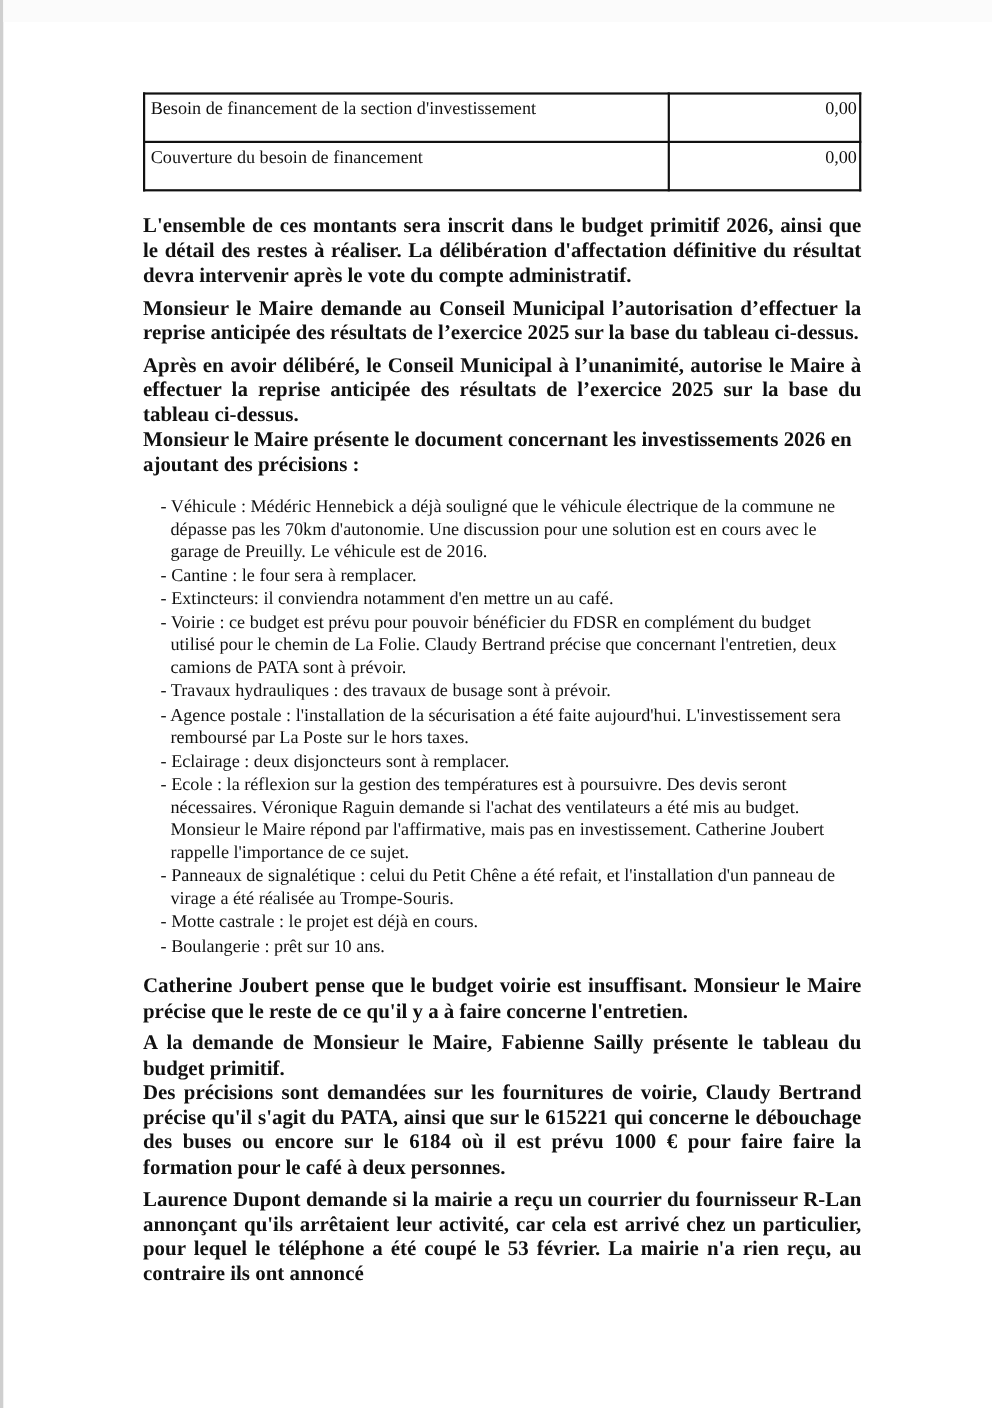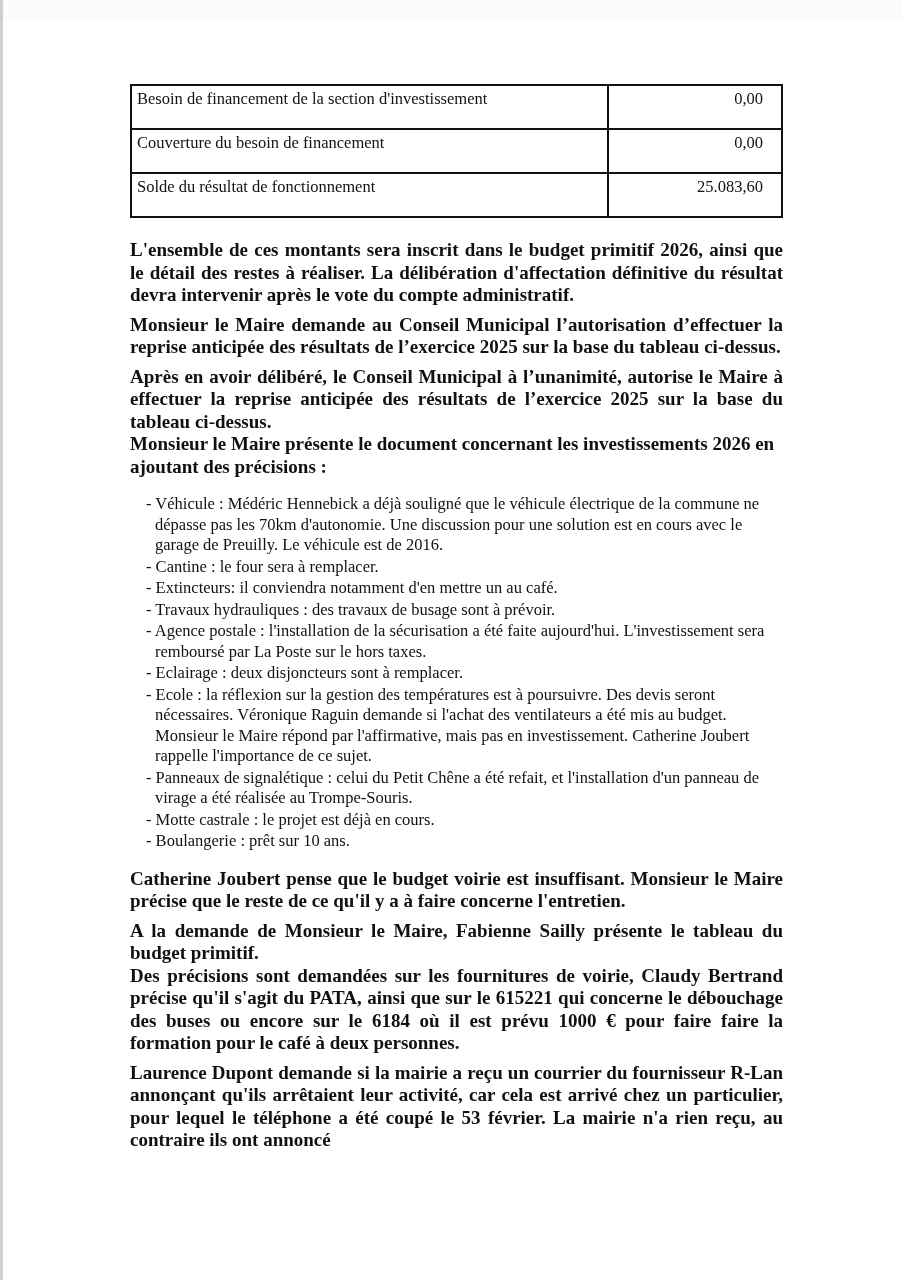--- a/index.html
+++ b/index.html
@@ -13,21 +13,21 @@
   .left-edge { position: absolute; left: 0; top: 0; width: 3px; height: 1280px; background: #cfcfcf; }
   .top-band { position: absolute; left: 3px; top: 0; right: 0; height: 20px; background: #fbfbfb; }
   .page { position: absolute; left: 130px; top: 84px; width: 653px; }
 
   table.fin { border-collapse: collapse; width: 653px; }
   table.fin td {
     border: 2px solid #111; height: 39px; vertical-align: top;
     font-size: 16.5px; line-height: 20px; padding: 3px 5px 0 5px;
   }
   table.fin td.label { width: 465px; }
-  table.fin td.val { text-align: right; padding-right: 18px; margin-top: 15px; }
+  table.fin td.val { text-align: right; padding-right: 2px; margin-top: 15px; }
 
   p { margin: 0; font-size: 19px; line-height: 22.5px; text-align: justify; font-weight: bold; }
   .p1 { margin-top: 21px; }
   .gap { margin-top: 7px; }
   h2 {
     font-size: 17px; margin: 19px 0 4px 0; font-weight: normal; line-height: 22px;
   }
   h2 .num { font-family: "Liberation Sans", "DejaVu Sans", sans-serif; font-size: 16.5px; }
   h2 .title { font-weight: bold; text-decoration: underline; text-decoration-thickness: 2px; }
 
@@ -49,38 +49,35 @@
   <table class="fin">
     <tbody>
         <tr>
       <td class="label">Besoin de financement de la section d'investissement</td>
       <td class="val">0,00</td>
     </tr>
     <tr>
       <td class="label">Couverture du besoin de financement</td>
       <td class="val">0,00</td>
     </tr>
-    <tr>
-      <td class="label">Solde du résultat de fonctionnement</td>
-      <td class="val">25.083,60</td>
-    </tr>
   </tbody>
     </table>
 
   <p class="p1">L'ensemble de ces montants sera inscrit dans le budget primitif 2026, ainsi que le détail des restes à réaliser. La délibération d'affectation définitive du résultat devra intervenir après le vote du compte administratif.</p>
   <p class="gap">Monsieur le Maire demande au Conseil Municipal l’autorisation d’effectuer la reprise anticipée des résultats de l’exercice 2025 sur la base du tableau ci-dessus.</p>
   <p class="gap">Après en avoir délibéré, le Conseil Municipal à l’unanimité, autorise le Maire à effectuer la reprise anticipée des résultats de l’exercice 2025 sur la base du tableau ci-dessus.</p>
 
 
   <p class="nj">Monsieur le Maire présente le document concernant les investissements 2026 en ajoutant des précisions :</p>
 
   <ul class="items">
     <li>- Véhicule : Médéric Hennebick a déjà souligné que le véhicule électrique de la commune ne dépasse pas les 70km d'autonomie. Une discussion pour une solution est en cours avec le garage de Preuilly. Le véhicule est de 2016.</li>
     <li>- Cantine : le four sera à remplacer.</li>
     <li>- Extincteurs: il conviendra notamment d'en mettre un au café.</li>
+    <li>- Voirie : ce budget est prévu pour pouvoir bénéficier du FDSR en complément du budget utilisé pour le chemin de La Folie. Claudy Bertrand précise que concernant l'entretien, deux camions de PATA sont à prévoir.</li>
     <li>- Travaux hydrauliques : des travaux de busage sont à prévoir.</li>
     <li>- Agence postale : l'installation de la sécurisation a été faite aujourd'hui. L'investissement sera remboursé par La Poste sur le hors taxes.</li>
     <li>- Eclairage : deux disjoncteurs sont à remplacer.</li>
     <li>- Ecole : la réflexion sur la gestion des températures est à poursuivre. Des devis seront nécessaires. Véronique Raguin demande si l'achat des ventilateurs a été mis au budget. Monsieur le Maire répond par l'affirmative, mais pas en investissement. Catherine Joubert rappelle l'importance de ce sujet.</li>
     <li>- Panneaux de signalétique : celui du Petit Chêne a été refait, et l'installation d'un panneau de virage a été réalisée au Trompe-Souris.</li>
     <li>- Motte castrale : le projet est déjà en cours.</li>
     <li>- Boulangerie : prêt sur 10 ans.</li>
   </ul>
 
   <p class="gap">Catherine Joubert pense que le budget voirie est insuffisant. Monsieur le Maire précise que le reste de ce qu'il y a à faire concerne l'entretien.</p>

